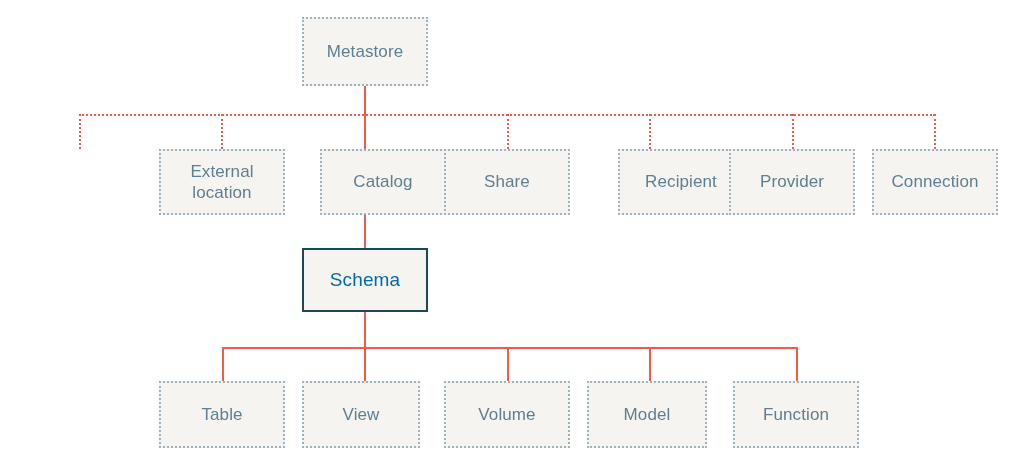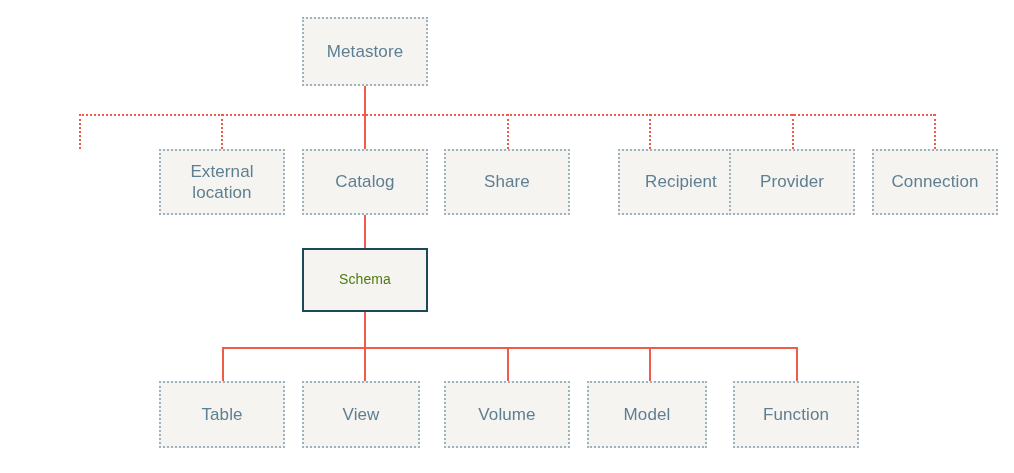--- a/index.html
+++ b/index.html
@@ -36,22 +36,22 @@
     padding: 2px 6px;
   }
   .node .label {
     display: block;
     white-space: pre-line;
   }
 
   
   .node.is-current {
     border: 2px solid #1b4a56;
-    color: #4d7c0f;
-    font-size: 14px;
+    color: #0369a1;
+    font-size: 19px;
   }
 
   
   .conn {
     position: absolute;
   }
   
   .conn.dotted-h {
     border-top: 2px dotted #f05c4a;
     height: 0;
@@ -100,21 +100,21 @@
   <div class="node" style="left:302px; top:17px; width:126px; height:69px;">
     <span class="label">Metastore</span>
   </div>
 
 
   <div class="node" style="left:159px; top:149px; width:126px; height:66px;">
     <span class="label">External
 location</span>
   </div>
 
-  <div class="node" style="left:302px; top:149px; width:126px; height:66px;">
+  <div class="node" style="left:320px; top:149px; width:126px; height:66px;">
     <span class="label">Catalog</span>
   </div>
 
   <div class="node" style="left:444px; top:149px; width:126px; height:66px;">
     <span class="label">Share</span>
   </div>
 
   <div class="node" style="left:618px; top:149px; width:126px; height:66px;">
     <span class="label">Recipient</span>
   </div>

